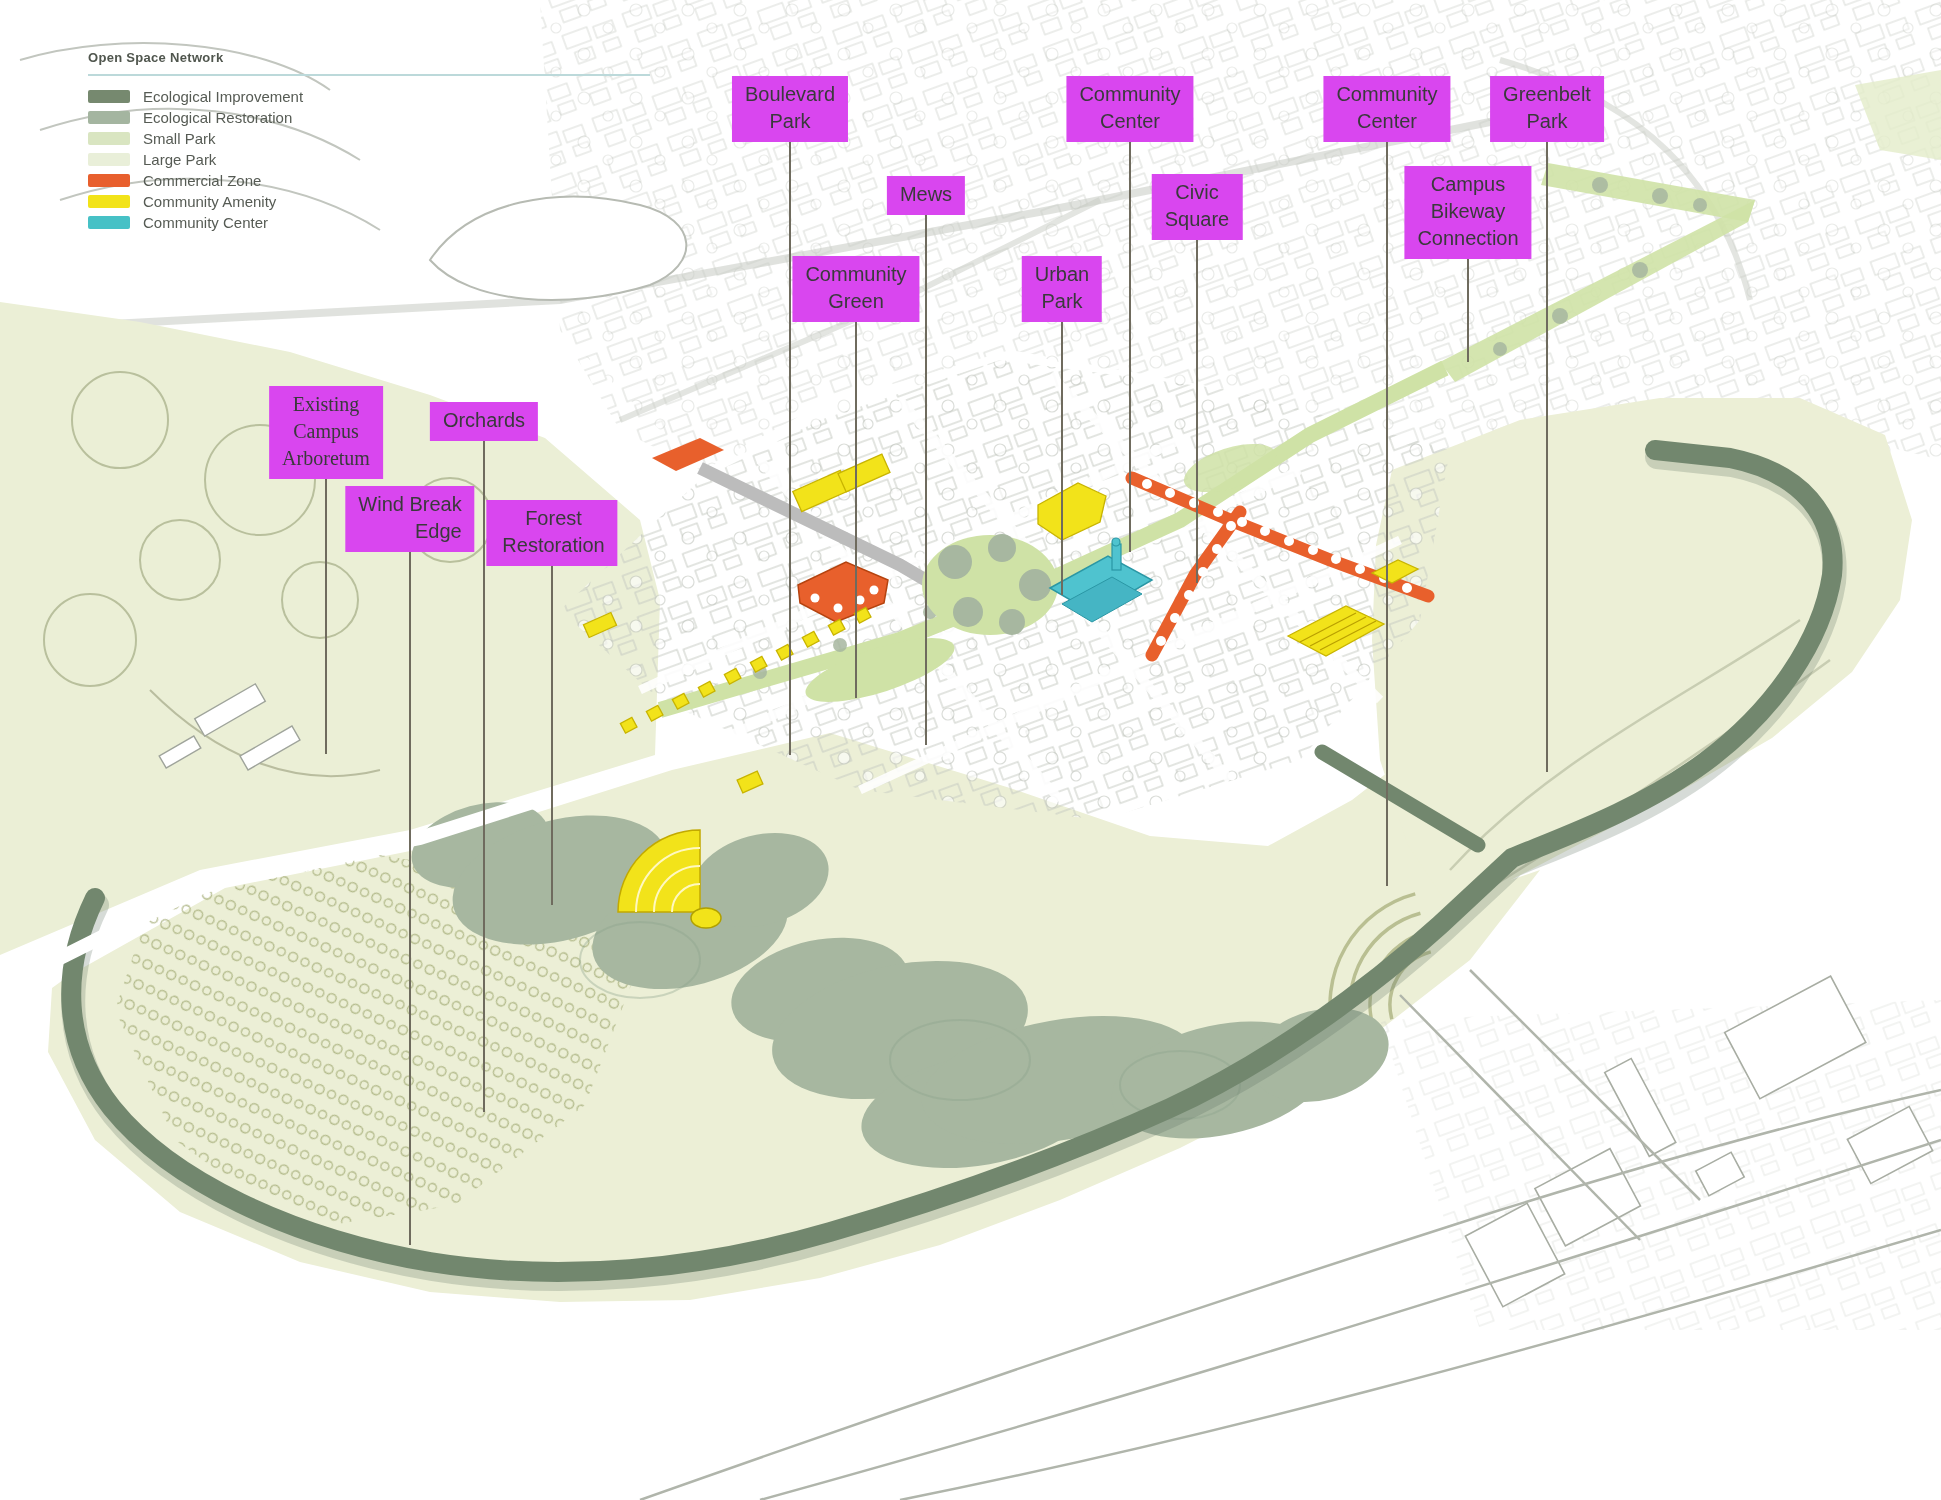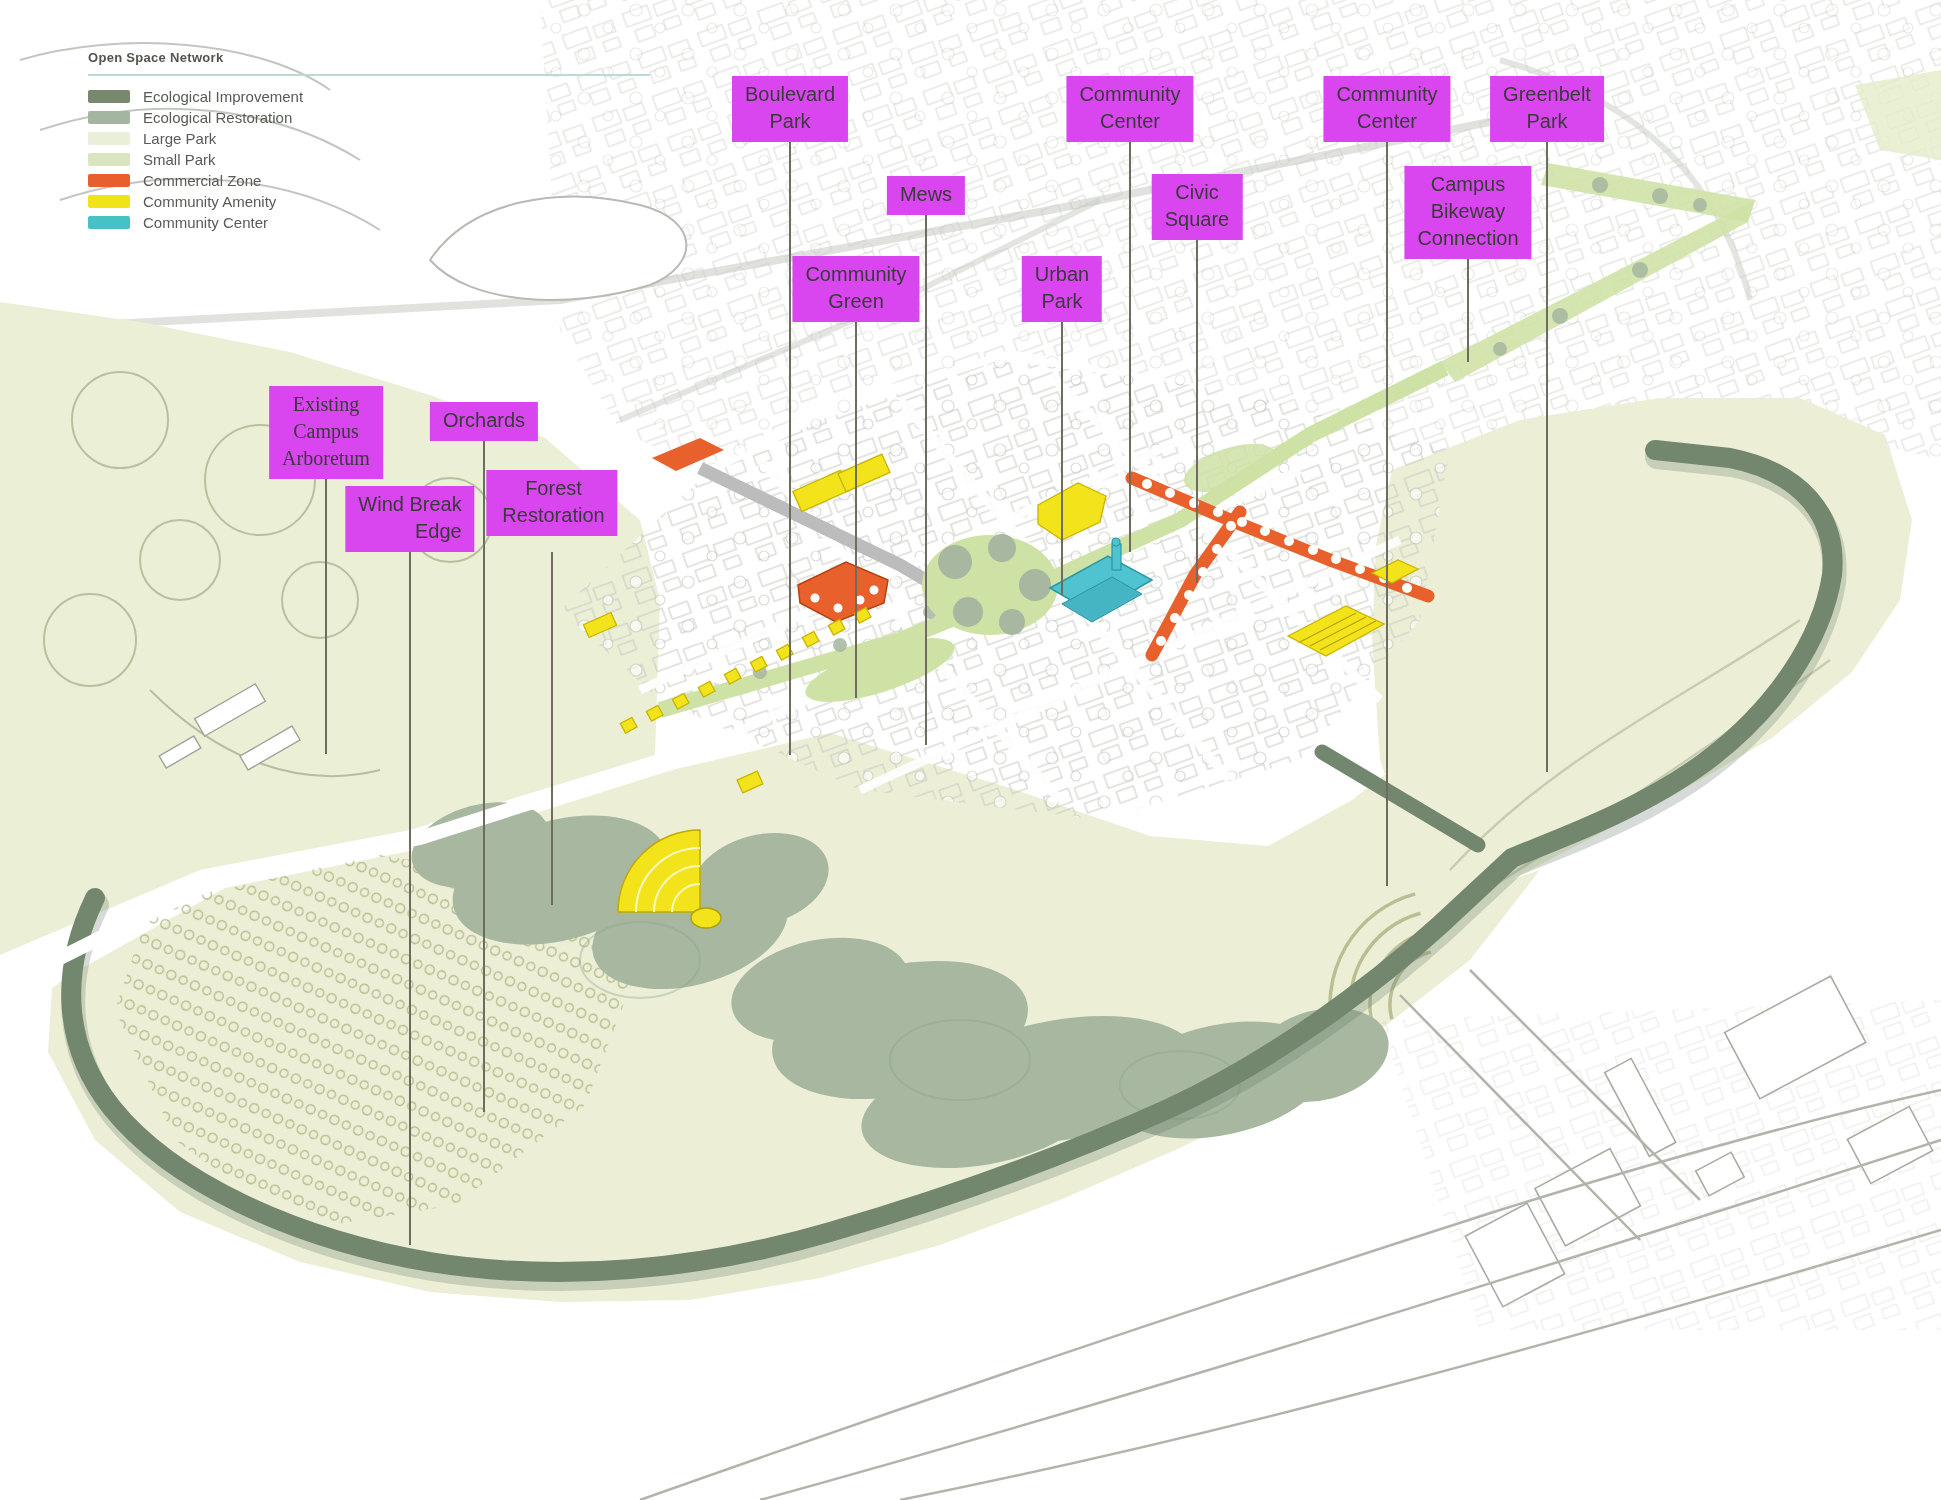--- a/index.html
+++ b/index.html
@@ -320,47 +320,47 @@
         <div>Campus</div>
         <div>Arboretum</div>
       </div>
       <div class="callout-box" style="left: 484px; top: 402px;">
         <div>Orchards</div>
       </div>
       <div class="callout-box" style="left: 410px; top: 486px; text-align: right;">
         <div>Wind Break</div>
         <div>Edge</div>
       </div>
-      <div class="callout-box" style="left: 552px; top: 470px; padding-left: 16px;">
+      <div class="callout-box" style="left: 552px; top: 500px; padding-left: 16px;">
         <div>Forest</div>
         <div>Restoration</div>
       </div>
     </div>
 
 <div id="legend">
   <div class="legend-title">Open Space Network</div>
   <div class="legend-divider"></div>
   <div id="legend-items">
         <div class="legend-row">
           <span class="legend-swatch" style="background: rgb(118, 137, 111);"></span>
           <span class="legend-label">Ecological Improvement</span>
         </div>
         <div class="legend-row">
           <span class="legend-swatch" style="background: rgb(164, 181, 160);"></span>
           <span class="legend-label">Ecological Restoration</span>
         </div>
         <div class="legend-row">
+          <span class="legend-swatch" style="background: rgb(217, 229, 193);"></span>
+          <span class="legend-label">Small Park</span>
+        </div>
+        <div class="legend-row">
           <span class="legend-swatch" style="background: rgb(233, 239, 217);"></span>
           <span class="legend-label">Large Park</span>
         </div>
         <div class="legend-row">
-          <span class="legend-swatch" style="background: rgb(217, 229, 193);"></span>
-          <span class="legend-label">Small Park</span>
-        </div>
-        <div class="legend-row">
           <span class="legend-swatch" style="background: rgb(232, 95, 45);"></span>
           <span class="legend-label">Commercial Zone</span>
         </div>
         <div class="legend-row">
           <span class="legend-swatch" style="background: rgb(242, 227, 25);"></span>
           <span class="legend-label">Community Amenity</span>
         </div>
         <div class="legend-row">
           <span class="legend-swatch" style="background: rgb(70, 193, 198);"></span>
           <span class="legend-label">Community Center</span>

